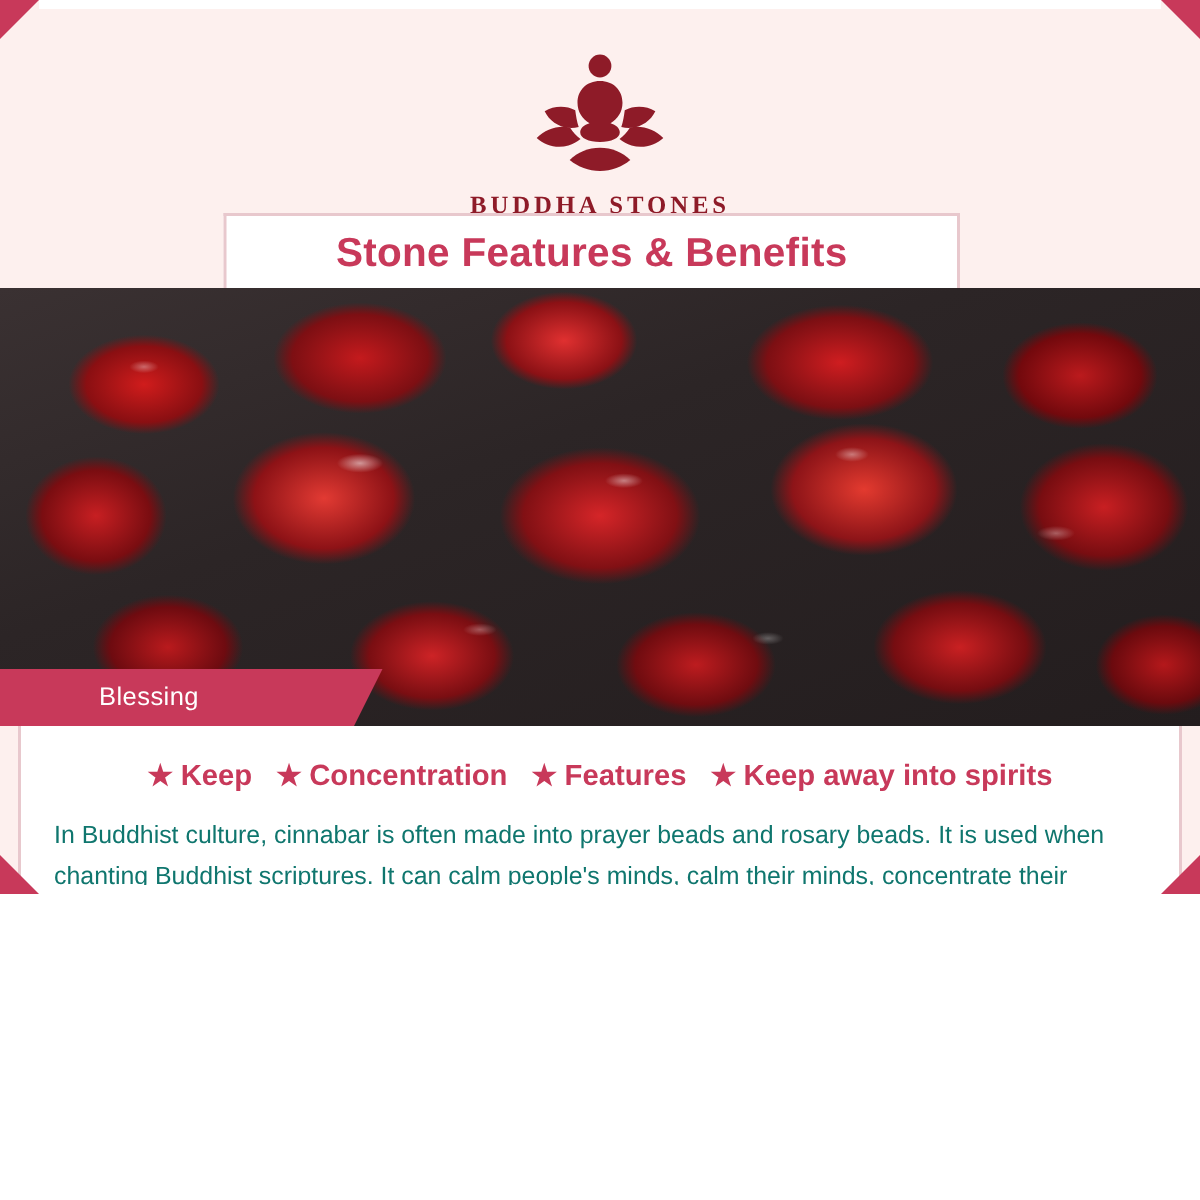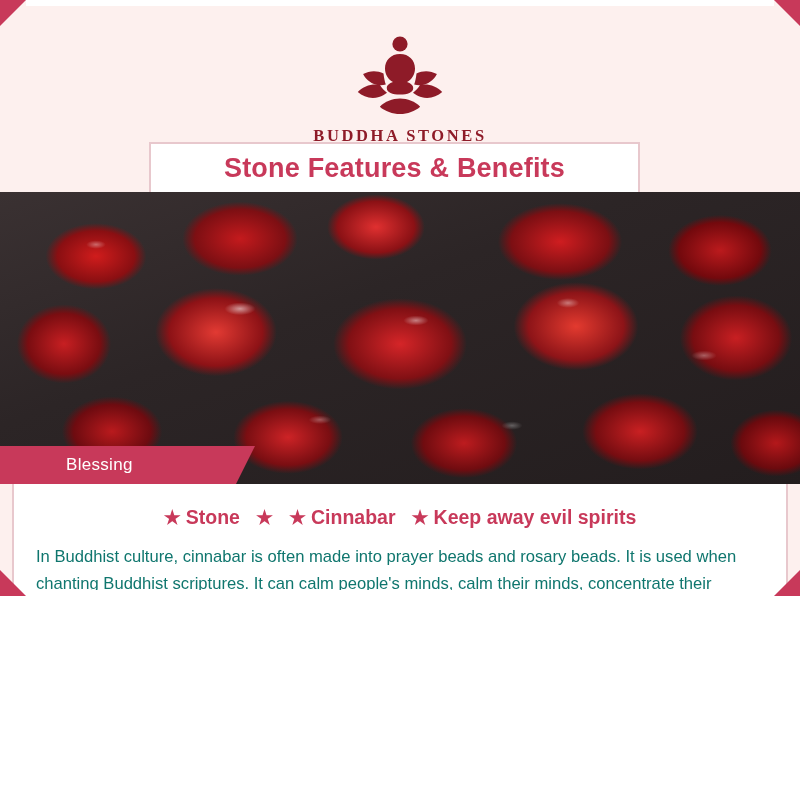--- a/index.html
+++ b/index.html
@@ -242,32 +242,33 @@
     <div class="hero-spec"></div>
     <div class="name-tag">
       <span>Blessing</span>
     </div>
   </div>
 
   <div class="body-card">
     <div class="benefits">
       <div class="benefit">
         <span class="star">★</span>
-        <span>Stone</span>
-      </div>
-      <div class="benefit">
-        <span class="star">★</span>
-      </div>
-      <div class="benefit">
-        <span class="star">★</span>
-        <span>Cinnabar</span>
-      </div>
-      <div class="benefit">
-        <span class="star">★</span>
-        <span>Keep away evil spirits</span>
+        <span>Keep</span>
+      </div>
+      <div class="benefit">
+        <span class="star">★</span>
+        <span>Concentration</span>
+      </div>
+      <div class="benefit">
+        <span class="star">★</span>
+        <span>Features</span>
+      </div>
+      <div class="benefit">
+        <span class="star">★</span>
+        <span>Keep away into spirits</span>
       </div>
     </div>
 
     <p class="description">In Buddhist culture, cinnabar is often made into prayer beads and rosary beads. It is used when chanting Buddhist scriptures. It can calm people's minds, calm their minds, concentrate their minds, and improve their wisdom. It is an essential mascot for those who worship Buddha.</p>
   </div>
 
   <div class="spacer-bottom"></div>
   <div class="edge-bottom"></div>
 </div>
 

